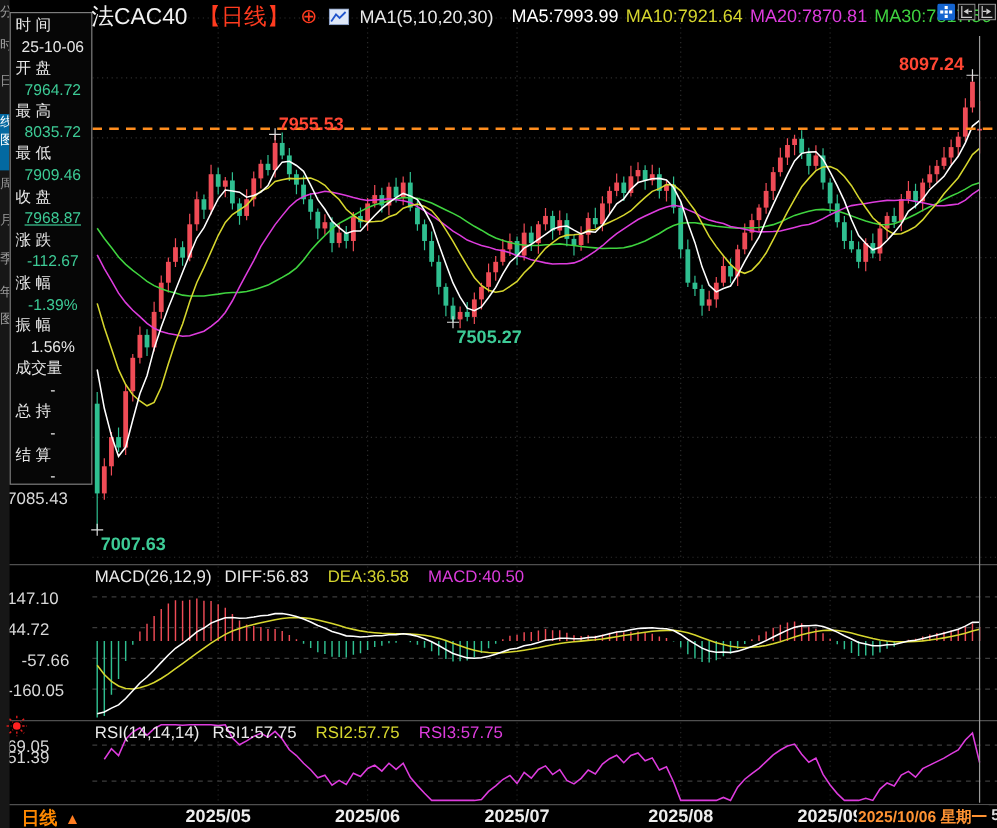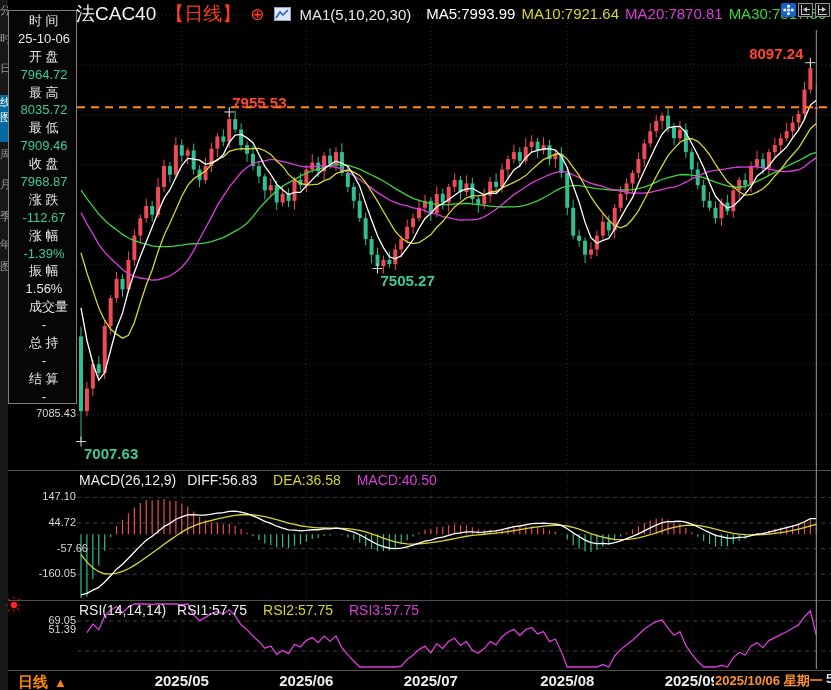--- a/index.html
+++ b/index.html
@@ -16,24 +16,24 @@
   .period{color:#ff3b1f;font-size:19px;}
   .oplus{color:#ff3b1f;font-size:17px;}
   .ma-set{color:#e8e8e8;font-size:15px;}
   .ma-val{font-size:15px;margin-left:6px;}
   
   #toolbar{position:absolute;left:781px;top:3px;display:flex;gap:2px;z-index:6;}
   .tool{width:15px;height:14px;display:block;}
   
   #info-panel{position:absolute;left:8px;top:10px;width:69px;height:394px;background:#060606;
               border:1px solid #7d7d7d;box-sizing:border-box;z-index:5;overflow:hidden;padding-top:1px;}
-  .ilab{height:17.9px;line-height:17.9px;color:#e8e8e8;font-size:13px;padding-left:20px;}
+  .ilab{height:17.9px;line-height:17.9px;color:#e8e8e8;font-size:13px;padding-left:4px;}
   .ival{height:17.9px;line-height:17.9px;font-size:13px;padding-left:3px;text-align:center;}
   
-  .axlab{position:absolute;color:#d8d8d8;font-size:11px;text-align:right;width:70px;z-index:4;}
+  .axlab{position:absolute;color:#d8d8d8;font-size:14px;width:70px;z-index:4;}
   .month-lab{position:absolute;top:672px;width:70px;text-align:center;color:#ededed;font-size:15px;font-weight:bold;z-index:4;}
   #macd-header{position:absolute;left:79px;top:472px;font-size:14px;white-space:nowrap;z-index:4;}
   #rsi-header{position:absolute;left:79px;top:602px;font-size:14px;white-space:nowrap;z-index:4;}
   .hdr-white{color:#eaeaea;} .hdr-yellow{color:#d6d62e;} .hdr-magenta{color:#dd3cdd;}
   #watermark{position:absolute;left:612px;top:608px;width:192px;text-align:right;color:#a3a3a3;
              font-size:43px;font-weight:bold;letter-spacing:5px;z-index:3;}
   #tf-tag{position:absolute;left:18px;top:673px;color:#ff8800;font-size:15px;font-weight:bold;z-index:4;display:flex;align-items:center;gap:6px;}
   #tf-tri{color:#ff7d21;font-size:13px;}
   #date-box{position:absolute;left:714px;top:671px;height:19px;background:#000;color:#ff9333;
             font-size:13px;font-weight:bold;line-height:19px;padding:0 1px;z-index:6;white-space:nowrap;}
@@ -550,21 +550,21 @@
   <div id="info-panel">
       <div class="ilab">时 间</div>
       <div class="ival" style="color: rgb(232, 232, 232);">25-10-06</div>
       <div class="ilab">开 盘</div>
       <div class="ival" style="color: rgb(61, 203, 150);">7964.72</div>
       <div class="ilab">最 高</div>
       <div class="ival" style="color: rgb(61, 203, 150);">8035.72</div>
       <div class="ilab">最 低</div>
       <div class="ival" style="color: rgb(61, 203, 150);">7909.46</div>
       <div class="ilab">收 盘</div>
-      <div class="ival" style="color: rgb(61, 203, 150);">7968.87</div>
+      <div class="ival" style="color: rgb(61, 203, 150); text-decoration: underline;">7968.87</div>
       <div class="ilab">涨 跌</div>
       <div class="ival" style="color: rgb(61, 203, 150);">-112.67</div>
       <div class="ilab">涨 幅</div>
       <div class="ival" style="color: rgb(61, 203, 150);">-1.39%</div>
       <div class="ilab">振 幅</div>
       <div class="ival" style="color: rgb(232, 232, 232);">1.56%</div>
       <div class="ilab">成交量</div>
       <div class="ival" style="color: rgb(232, 232, 232);">-</div>
       <div class="ilab">总 持</div>
       <div class="ival" style="color: rgb(232, 232, 232);">-</div>

